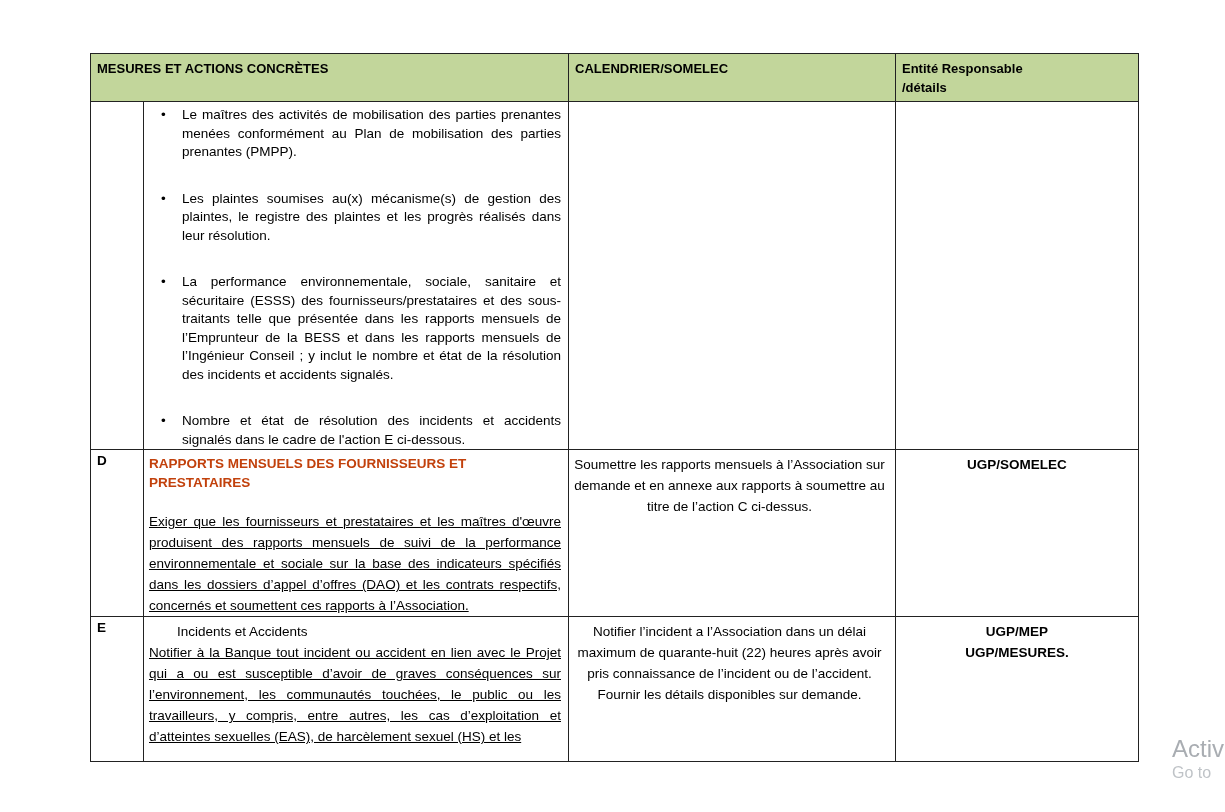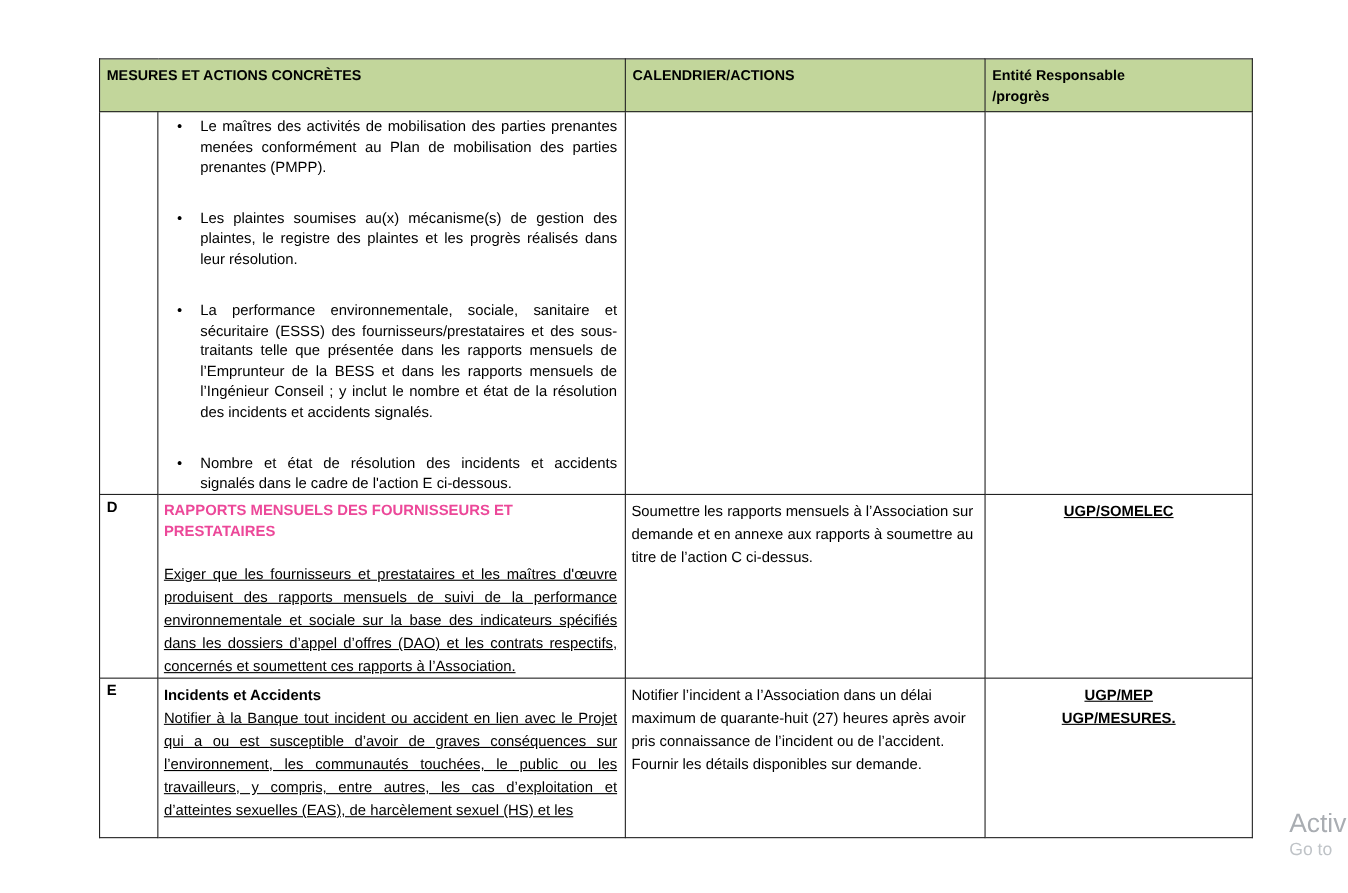--- a/index.html
+++ b/index.html
@@ -43,51 +43,52 @@
   }
 
   
   .cell-measures { padding: 4px 7px 0 5px; }
   .bullet-item { display: flex; margin-bottom: 28px; line-height: 18.5px; }
   .bullet-item:last-child { margin-bottom: 0; }
   .bullet-marker { width: 33px; padding-left: 12px; flex: 0 0 33px; }
   .bullet-text { flex: 1; text-align: justify; text-align-last: left; }
 
   .measures-heading-blue {
-    color: #ec4899;
+    color: #c2410c;
     font-weight: bold;
     line-height: 19px;
     margin-bottom: 19px;
   }
   .measures-heading-bold {
-    font-weight: bold;
+    font-weight: normal;
     line-height: 21px;
+    margin-left: 28px;
   }
   .measures-body {
     text-align: justify;
     text-align-last: left;
     line-height: 21px;
     text-decoration: underline;
   }
 
   
   .cell-calendar {
     vertical-align: middle;
     padding: 4px 10px 4px 5px;
     line-height: 21px;
+    text-align: center;
   }
 
   
   .cell-entity {
     vertical-align: middle;
     text-align: center;
     font-weight: bold;
     padding: 4px 6px;
     line-height: 21px;
-    text-decoration: underline;
   }
 
   
   tr.row-bullets > td { height: 333px; }
   tr.row-d > td { height: 153px; }
   tr.row-e > td { height: 145px; }
 
   
   .watermark {
     position: absolute;
@@ -117,24 +118,24 @@
     <colgroup>
       <col style="width:53px">
       <col style="width:425px">
       <col style="width:327px">
       <col style="width:243px">
     </colgroup>
 
     <tbody>
         <tr class="row-header">
       <th colspan="2">MESURES ET ACTIONS CONCRÈTES</th>
-      <th>CALENDRIER/ACTIONS</th>
+      <th>CALENDRIER/SOMELEC</th>
       <th>
         <div>Entité Responsable</div>
-        <div>/progrès</div>
+        <div>/détails</div>
       </th>
     </tr>
 
     <tr class="row-bullets">
       <td class="cell-letter"></td>
       <td class="cell-measures">
         <div class="bullet-item">
           <span class="bullet-marker">•</span>
           <span class="bullet-text">Le maîtres des activités de mobilisation des parties prenantes menées conformément au Plan de mobilisation des parties prenantes (PMPP).</span>
         </div>
@@ -164,21 +165,21 @@
       <td class="cell-calendar">Soumettre les rapports mensuels à l’Association sur demande et en annexe aux rapports à soumettre au titre de l’action C ci-dessus.</td>
       <td class="cell-entity">UGP/SOMELEC</td>
     </tr>
 
     <tr class="row-e">
       <td class="cell-letter">E</td>
       <td class="cell-measures">
         <div class="measures-heading-bold">Incidents et Accidents</div>
         <div class="measures-body">Notifier à la Banque tout incident ou accident en lien avec le Projet qui a ou est susceptible d’avoir de graves conséquences sur l’environnement, les communautés touchées, le public ou les travailleurs, y compris, entre autres, les cas d’exploitation et d’atteintes sexuelles (EAS), de harcèlement sexuel (HS) et les</div>
       </td>
-      <td class="cell-calendar">Notifier l’incident a l’Association dans un délai maximum de quarante-huit (27) heures après avoir pris connaissance de l’incident ou de l’accident. Fournir les détails disponibles sur demande.</td>
+      <td class="cell-calendar">Notifier l’incident a l’Association dans un délai maximum de quarante-huit (22) heures après avoir pris connaissance de l’incident ou de l’accident. Fournir les détails disponibles sur demande.</td>
       <td class="cell-entity">
         <div>UGP/MEP</div>
         <div>UGP/MESURES.</div>
       </td>
     </tr>
   </tbody>
     </table>
 
   <div class="watermark">
     <div class="watermark-line1">Activ</div>

